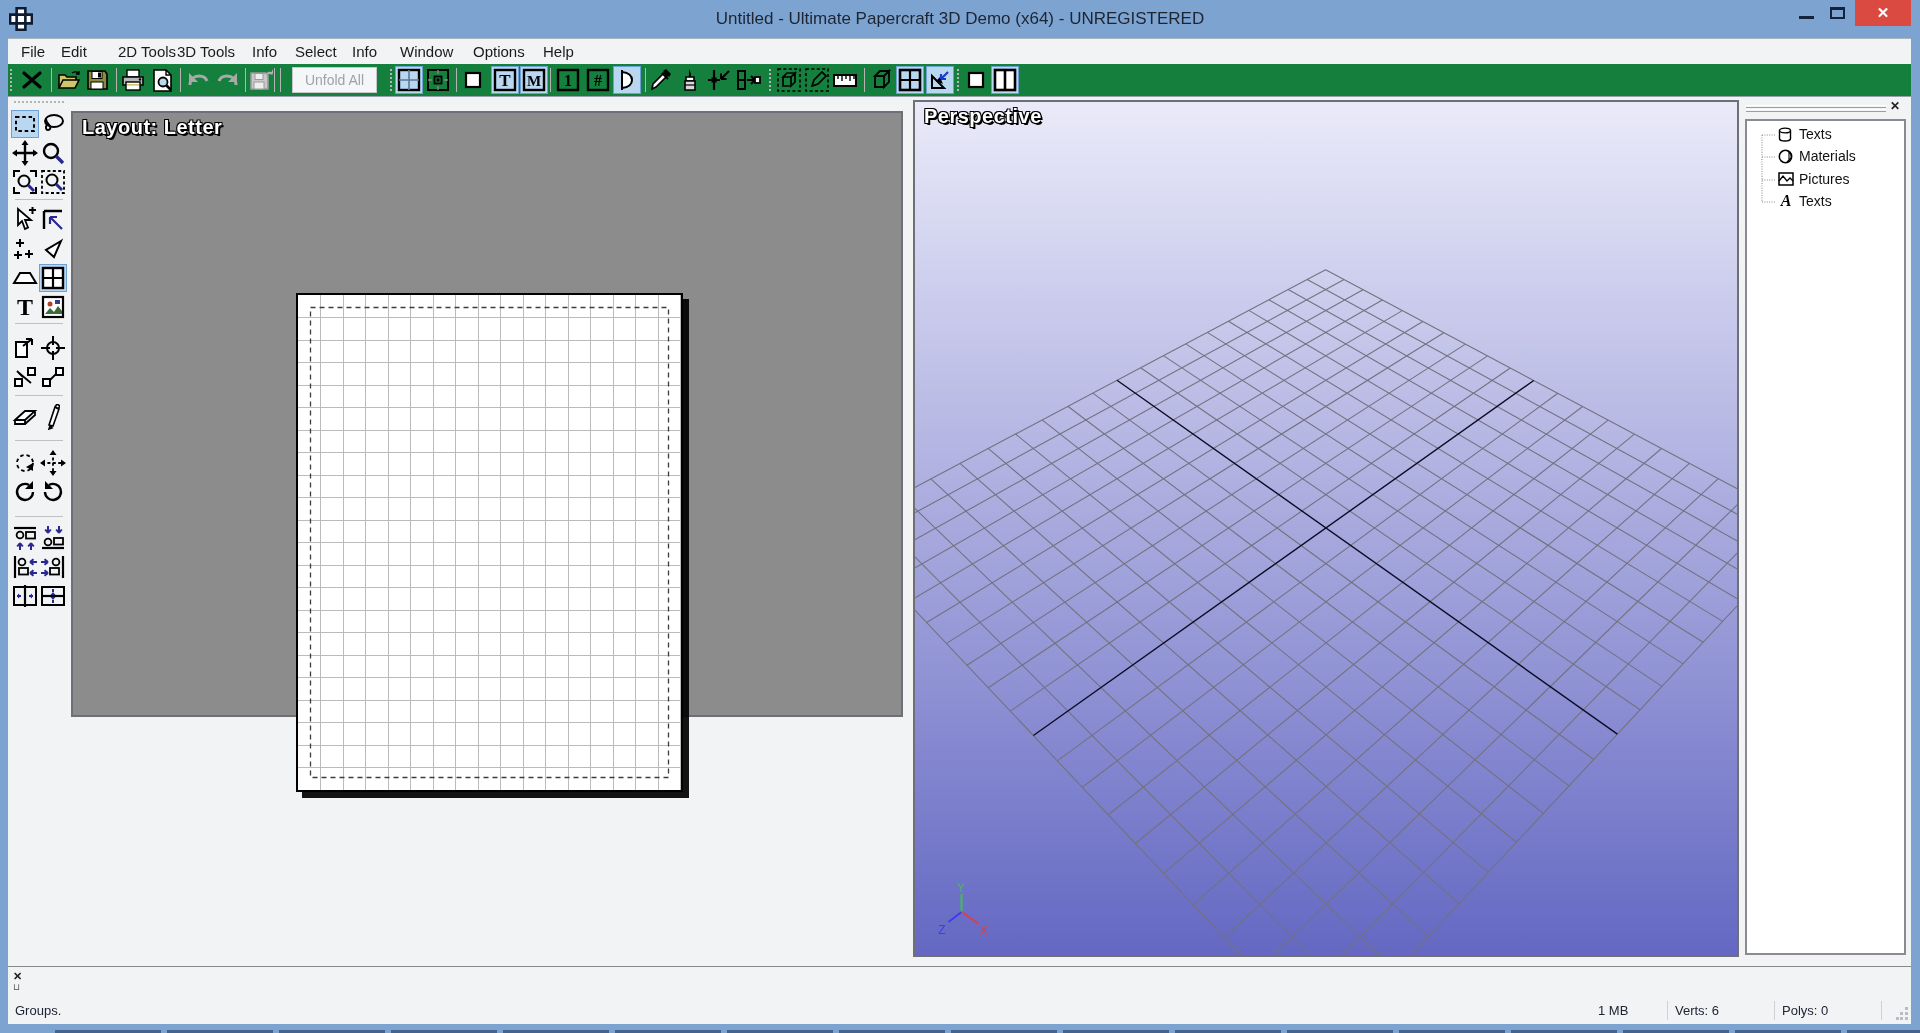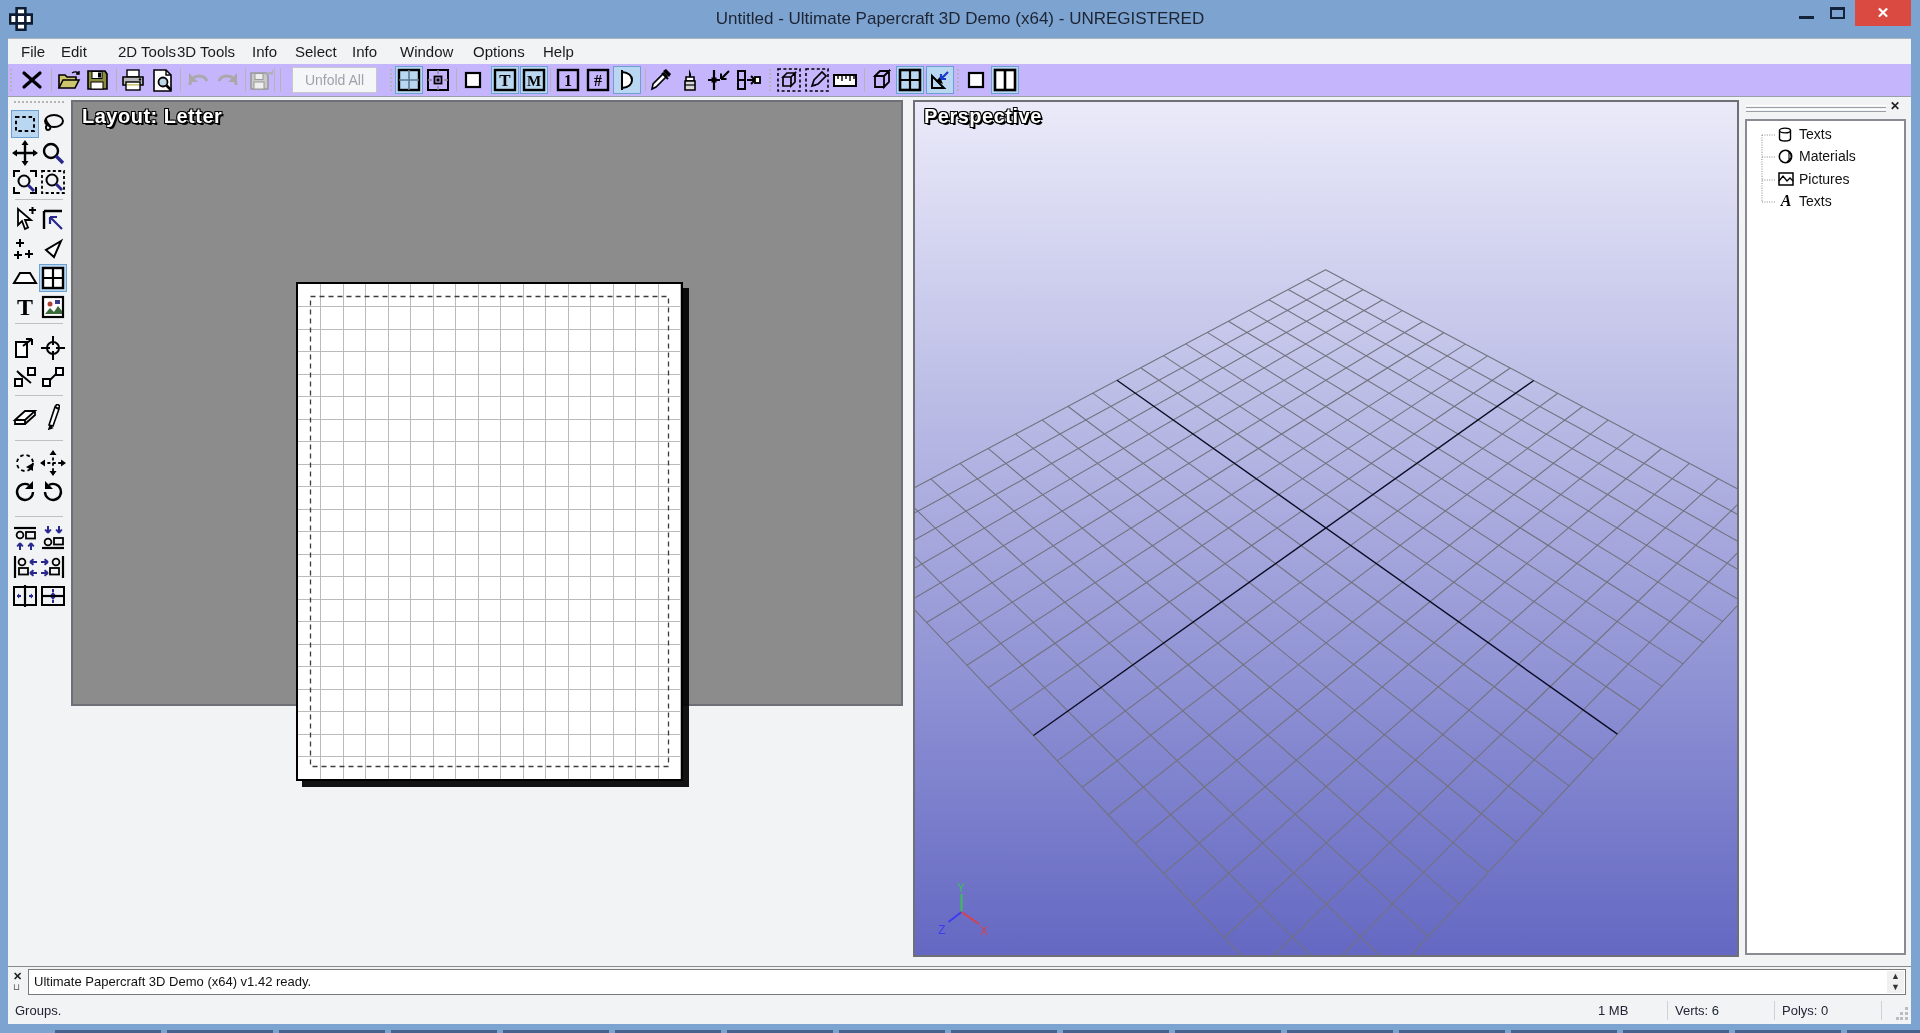--- a/index.html
+++ b/index.html
@@ -12,35 +12,35 @@
 #maxbtn{left:1830px;top:7px;width:15px;height:12px;border:2px solid #13233c;border-top-width:3px;}
 #closebtn{left:1855px;top:0;width:56px;height:26px;background:#da4a41;color:#fff;text-align:center;font-size:15px;font-weight:bold;line-height:25px;}
 #borderL{left:0;top:38px;width:8px;height:995px;background:#7da3d0;}
 #borderR{left:1911px;top:38px;width:9px;height:995px;background:#7da3d0;}
 #borderB{left:0;top:1024px;width:1920px;height:9px;background:#7da3d0;}
 #taskhint{left:55px;top:1030px;width:1865px;height:3px;background-image:repeating-linear-gradient(to right,#44628c 0 106px,transparent 106px 112px);}
 
 #menubar{left:8px;top:38px;width:1903px;height:26px;background:#f2f3f5;border-top:1px solid #aab2bc;}
 .menu{position:absolute;top:4px;font-size:15px;color:#1a1a1a;}
 
-#toolbar{left:8px;top:64px;width:1903px;height:33px;background:#c4b5fd;border-bottom:1px solid #9aa0a8;}
+#toolbar{left:8px;top:64px;width:1903px;height:33px;background:#15803d;border-bottom:1px solid #9aa0a8;}
 .tbtn{position:absolute;top:2px;width:28px;height:28px;display:flex;align-items:center;justify-content:center;}
 .tbtn.act{background:#b9d7f1;border:1px solid #6ca0d2;}
 .tsep{position:absolute;top:4px;width:1px;height:24px;background:#b4b4b4;}
 .tgrip{position:absolute;top:5px;width:2px;height:22px;background-image:repeating-linear-gradient(to bottom,#b5b5b5 0 2px,transparent 2px 4px);}
 #unfoldall{left:292px;top:3px;width:85px;height:26px;background:#f5f6f7;border:1px solid #c4c8cc;color:#9da3ab;font-size:14px;text-align:center;line-height:24px;}
 
 #workspace{left:8px;top:97px;width:1903px;height:869px;background:#f2f3f5;}
 
 #palette{left:0px;top:0px;width:63px;height:869px;background:#f2f3f5;}
 .pbtn{position:absolute;width:28px;height:28px;display:flex;align-items:center;justify-content:center;}
 .pbtn.act{background:#b9d7f1;border:1px solid #6ca0d2;}
 .psep{position:absolute;left:7px;width:48px;height:1px;background:#c0c0c0;}
 
-#view1{left:63px;top:3px;width:832px;height:606px;border:2px solid #6f6f78;background:#8c8c8c;}
+#view1{left:63px;top:14px;width:832px;height:606px;border:2px solid #6f6f78;background:#8c8c8c;}
 #view2{left:905px;top:3px;width:826px;height:857px;border:2px solid #6f6f78;background:linear-gradient(to bottom,#eaeaf9 0%,#6468c2 100%);overflow:hidden;}
 .viewtitle{position:absolute;left:9px;top:3px;font-size:20px;font-weight:bold;color:#fff;letter-spacing:.5px;text-shadow:-1px -1px 0 #000,1px -1px 0 #000,-1px 1px 0 #000,2px 2px 0 #000,1px 1px 0 #000;}
 
 #paper{left:223px;top:180px;width:387px;height:499px;background:#fff;border:2px solid #000;box-shadow:6px 6px 0 rgba(0,0,0,0.92);}
 
 #dock{left:1734px;top:0px;width:169px;height:869px;background:#f2f3f5;}
 #dockgrip1{position:absolute;left:4px;top:8px;width:140px;height:3px;border-top:1px solid #fff;border-bottom:1px solid #9aa0a8;}
 #dockgrip2{position:absolute;left:4px;top:12px;width:140px;height:3px;border-top:1px solid #fff;border-bottom:1px solid #9aa0a8;}
 #dockx{position:absolute;left:148px;top:2px;font-size:12px;font-weight:bold;color:#222;}
 #tree{position:absolute;left:3px;top:22px;width:161px;height:836px;background:#fff;border:2px solid #8a8a92;}
@@ -546,21 +546,20 @@
             <text x="8" y="12" font-family="Liberation Serif" font-size="16" font-style="italic" font-weight="bold" text-anchor="middle" fill="#000">A</text>
           </svg></div>
 <div class="titem" style="top:72px">Texts</div>
       </div>
   </div>
 </div>
 
 <div class="abs" id="logbar">
   <div style="position:absolute;left:5px;top:3px;font-size:11px;font-weight:bold;color:#222;">✕</div>
   <div style="position:absolute;left:5px;top:15px;font-size:9px;color:#555;">⊔</div>
-  <div id="logfield">Ultimate Papercraft 3D Demo (x64) v1.42 ready.<div id="spinner">▲<br>▼</div></div>
 </div>
 
 <div class="abs" id="statusbar">
   <span class="abs" style="left:7px;top:6px;">Groups.</span>
   <span class="abs" style="left:1590px;top:6px;">1 MB</span>
   <div class="ssep" style="left:1659px"></div>
   <span class="abs" style="left:1667px;top:6px;">Verts: 6</span>
   <div class="ssep" style="left:1766px"></div>
   <span class="abs" style="left:1774px;top:6px;">Polys: 0</span>
   <div class="ssep" style="left:1873px"></div>

